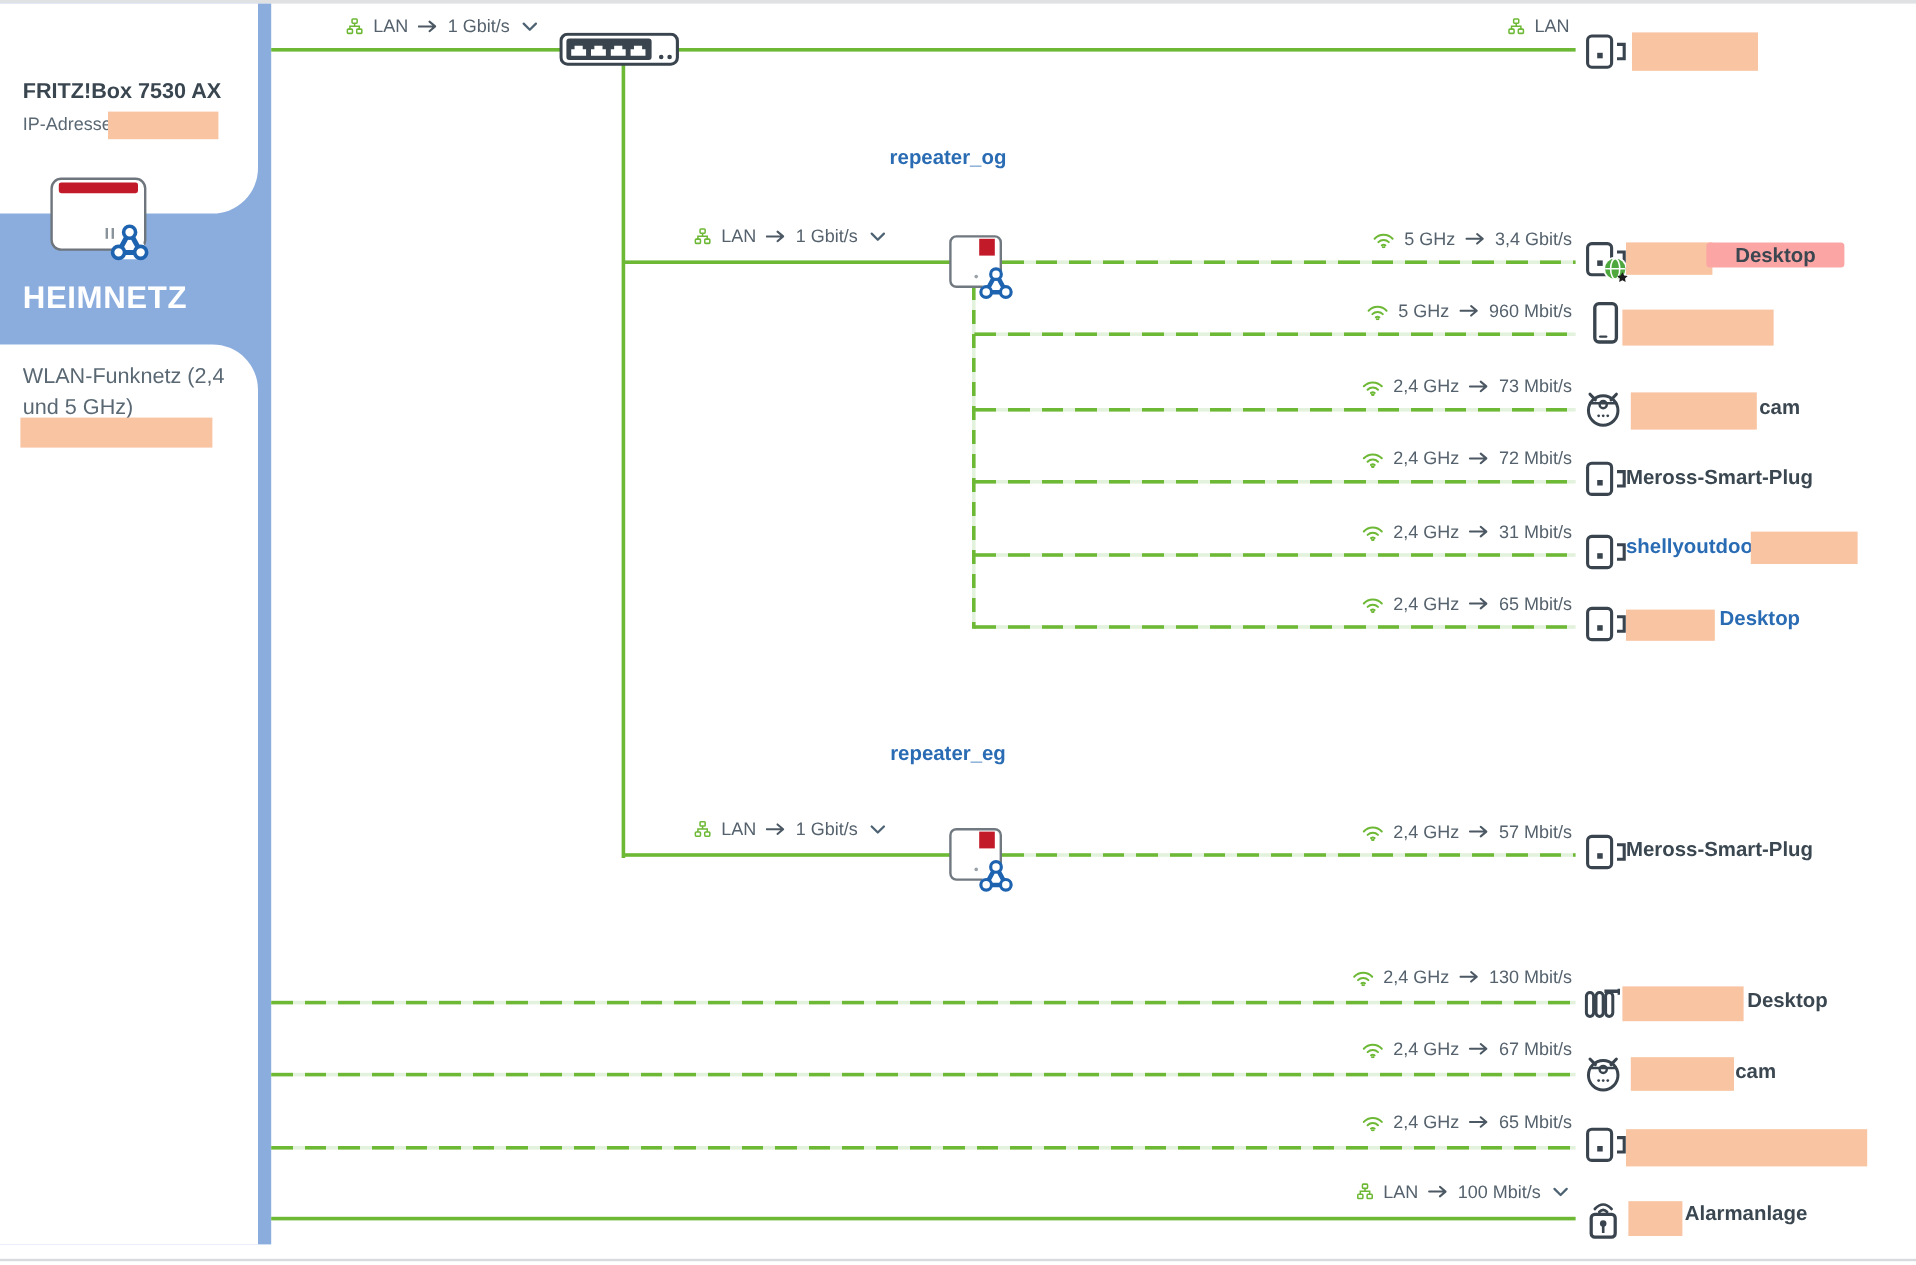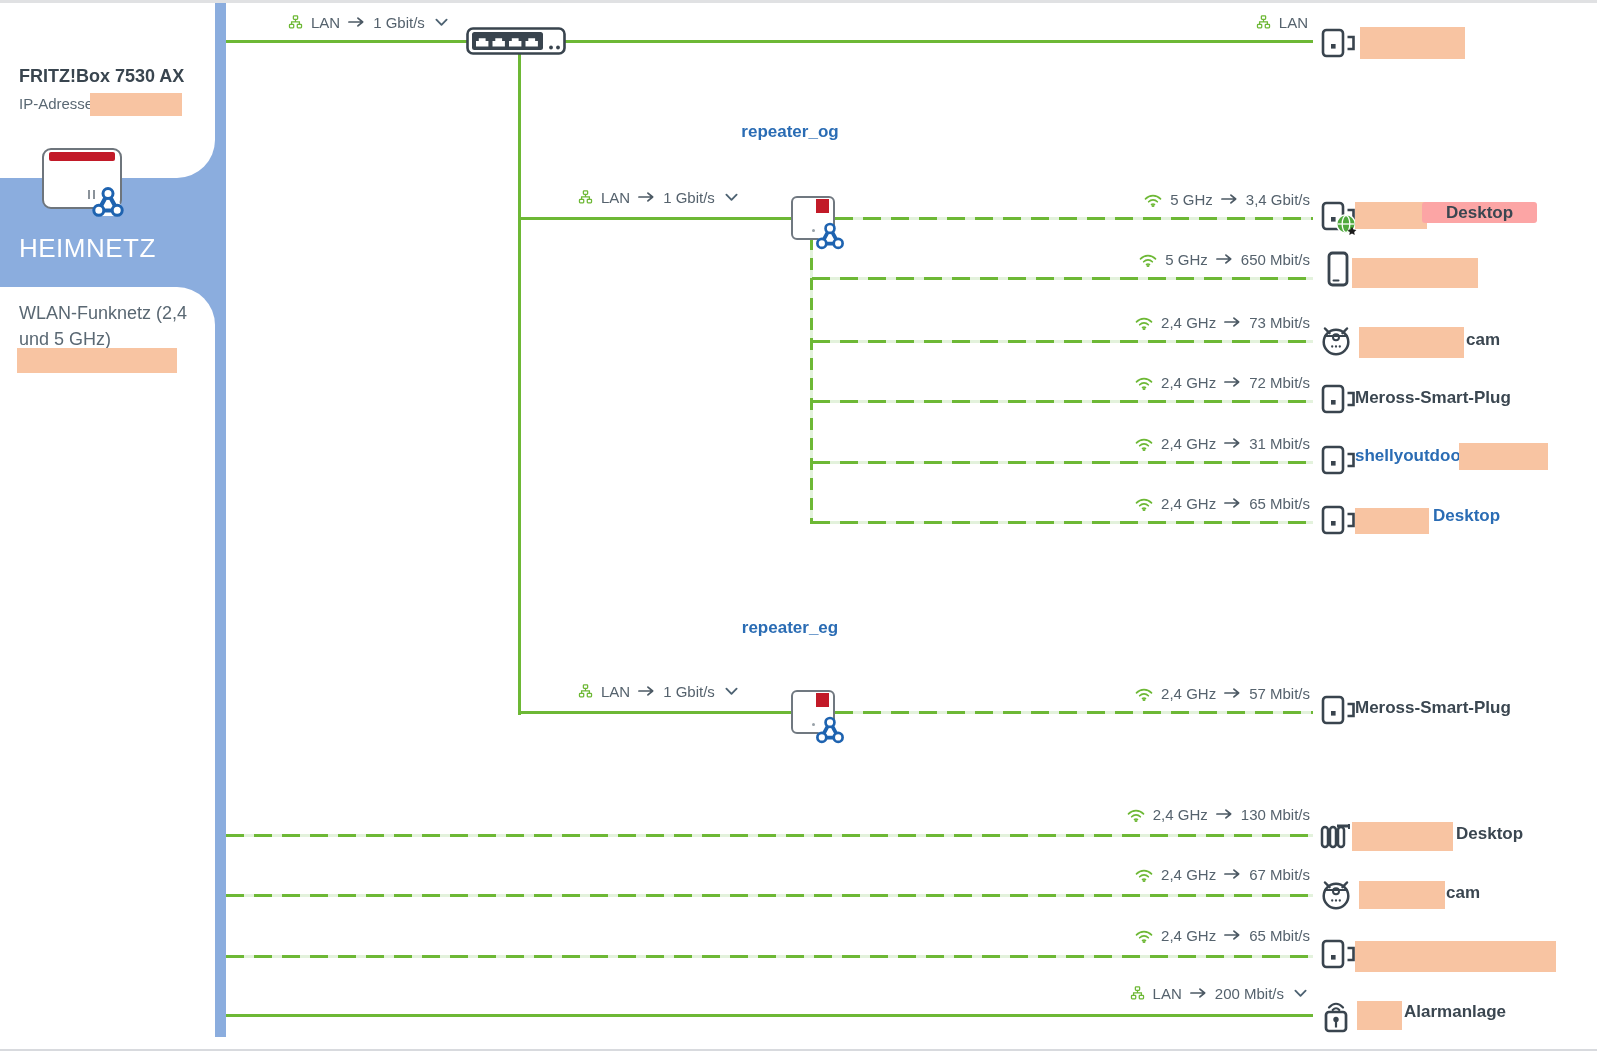--- a/index.html
+++ b/index.html
@@ -10,21 +10,21 @@
   }
   
   .page-top{position:absolute;left:0;top:0;width:100%;height:3px;background:#e0e1e3;}
   .page-bottom{position:absolute;left:0;top:1049px;width:100%;height:2px;background:#d8dade;}
   
   .side-bg{position:absolute;left:0;top:3px;width:226px;height:1034px;background:var(--sidebar-blue,#8badde);}
   .card-top{position:absolute;left:0;top:3px;width:215px;height:175px;background:#fff;border-bottom-right-radius:38px;}
   .card-bottom{position:absolute;left:0;top:287px;width:215px;height:750px;background:#fff;border-top-right-radius:38px;}
   .fb-name{position:absolute;left:19px;top:66px;font-size:18px;font-weight:bold;color:#39454f;white-space:nowrap;}
   .ip-label{position:absolute;left:19px;top:95px;font-size:15px;color:#5a6873;}
-  .heimnetz{position:absolute;left:19px;top:233px;font-size:26px;font-weight:normal;color:#fff;letter-spacing:.5px;}
+  .heimnetz{position:absolute;left:19px;top:233px;font-size:26px;font-weight:bold;color:#fff;letter-spacing:.5px;}
   .wlan-label{position:absolute;left:19px;top:300px;width:172px;font-size:18px;line-height:26px;color:#5a6873;}
   .router{position:absolute;left:42px;top:148px;width:76px;height:57px;background:#fff;border:2px solid #6e757c;border-radius:9px;}
   .router .red-bar{position:absolute;left:5px;top:2px;right:5px;height:9px;background:var(--red,#c21a28);border-radius:2px;}
   .router .mark{position:absolute;bottom:8px;width:2px;height:9px;background:#8a929a;}
   
   .line-h{position:absolute;height:3px;background:var(--green,#6db835);}
   .line-v{position:absolute;width:3px;background:var(--green,#6db835);}
   .dash-h{position:absolute;height:3px;background:repeating-linear-gradient(to right,var(--green,#6db835) 0 18px,var(--green-pale,#e3f2dc) 18px 28px);}
   .dash-v{position:absolute;width:3px;background:repeating-linear-gradient(to bottom,var(--green,#6db835) 0 12px,var(--green-pale,#e3f2dc) 12px 20px);}
   
@@ -259,21 +259,21 @@
 <div class="dev-name" style="left:1429px;top:203px"><span class="hl">Desktop</span></div>
 
 <div class="conn" style="right:287px;top:250px">
   <svg class="ic-wifi">
       <use href="#sym-wifi"></use>
     </svg>
   <span>5 GHz</span>
   <svg class="ic-arrow">
       <use href="#sym-arrow"></use>
     </svg>
-  <span>650 Mbit/s</span>
+  <span>960 Mbit/s</span>
 </div>
 <svg class="dev-icon ic-phone" style="left:1326px;top:251px">
     <use href="#sym-phone"></use>
   </svg>
 <div class="redact" style="left:1352px;top:258px;width:126px;height:30px"></div>
 
 <div class="conn" style="right:287px;top:313px">
   <svg class="ic-wifi">
       <use href="#sym-wifi"></use>
     </svg>
@@ -421,21 +421,21 @@
 <div class="redact" style="left:1355px;top:941px;width:201px;height:31px"></div>
 
 <div class="conn" style="right:290px;top:984px">
   <svg class="ic-lan">
       <use href="#sym-lan"></use>
     </svg>
   <span>LAN</span>
   <svg class="ic-arrow">
       <use href="#sym-arrow"></use>
     </svg>
-  <span>200 Mbit/s</span>
+  <span>100 Mbit/s</span>
   <svg class="ic-chev">
       <use href="#sym-chevron"></use>
     </svg>
 </div>
 <svg class="dev-icon ic-lock" style="left:1320px;top:997px">
     <use href="#sym-lock"></use>
   </svg>
 <div class="redact" style="left:1357px;top:1001px;width:45px;height:29px"></div>
 <div class="dev-name" style="left:1404px;top:1002px">Alarmanlage</div>
 

